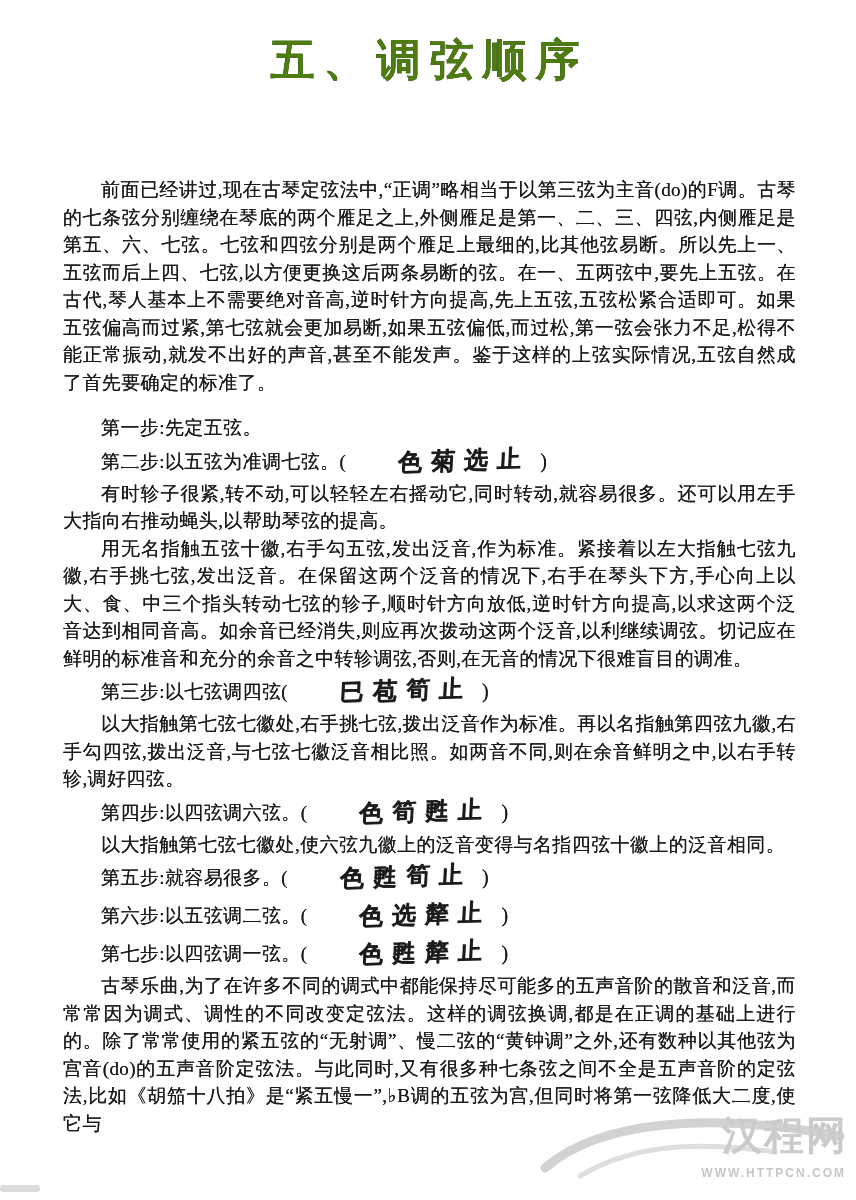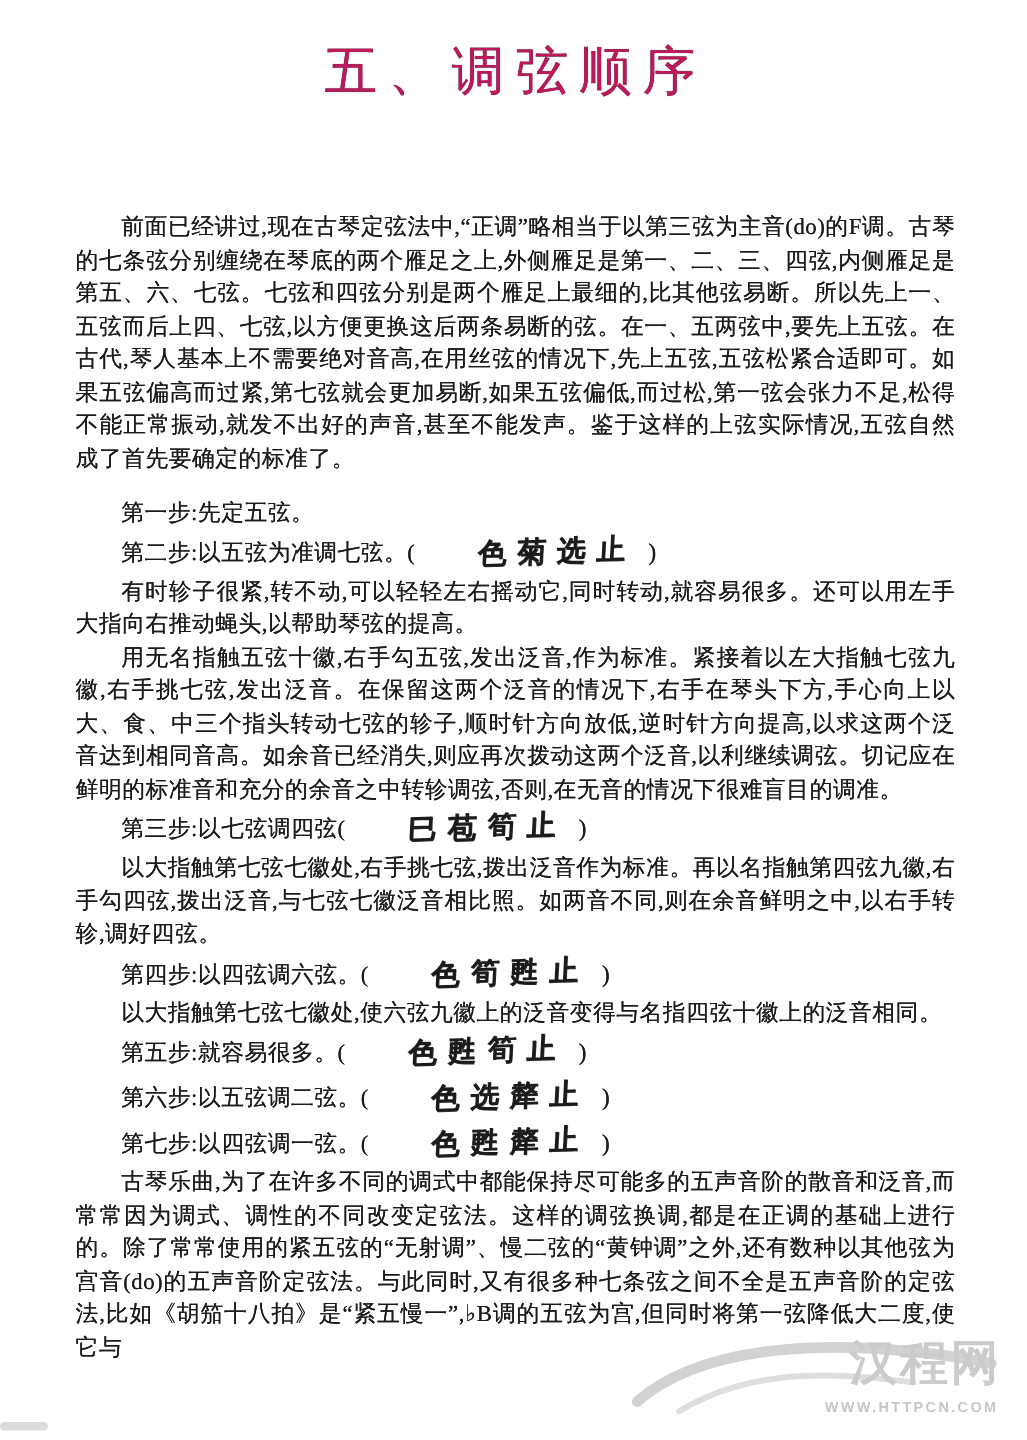--- a/index.html
+++ b/index.html
@@ -12,27 +12,27 @@
     overflow: hidden;
   }
   .sheet {
     position: absolute; inset: 0;
     padding: 26px 60px 0 63px;
     box-sizing: border-box;
     z-index: 1;
   }
   .page-title {
     font-family: "Liberation Sans", "DejaVu Sans", sans-serif;
-    font-weight: 400;
+    font-weight: 700;
     font-size: 44px;
     line-height: 52px;
     letter-spacing: 9px;
     text-align: center;
     margin: 8px 0 90px 0;
-    color: #be185d;
+    color: #4d7c0f;
     text-shadow: 0 0 0.6px #111;
   }
   #content p {
     margin: 0;
     font-size: 19px;
     line-height: 27.5px;
     letter-spacing: 0.4px;
     text-align: justify;
     text-indent: 2em;
     text-shadow: 0 0 0.4px #222;
@@ -52,21 +52,21 @@
     transform: rotate(-2deg) skewX(-5deg);
     transform-origin: center;
     position: relative;
     top: 1px;
     text-shadow: 0.5px 0.5px 0 #333;
   }
   .paren { font-size: 20px; letter-spacing: 2px; }
   
   .watermark {
     position: absolute;
-    right: 20px; bottom: 14px;
+    right: 6px; bottom: 14px;
     width: 250px; height: 80px;
     z-index: 0;
     pointer-events: none;
     text-align: center;
   }
   .wm-logo-text {
     position: absolute;
     right: 2px; top: 2px;
     font-family: "Liberation Sans", "DejaVu Sans", sans-serif;
     font-weight: 900;
@@ -92,21 +92,21 @@
     border-radius: 4px;
     z-index: 0;
   }
 </style>
 </head>
 <body>
 
 <div class="sheet">
   <h1 class="page-title">五、调弦顺序</h1>
   <div id="content">
-      <p class="body">前面已经讲过,现在古琴定弦法中,“正调”略相当于以第三弦为主音(do)的F调。古琴的七条弦分别缠绕在琴底的两个雁足之上,外侧雁足是第一、二、三、四弦,内侧雁足是第五、六、七弦。七弦和四弦分别是两个雁足上最细的,比其他弦易断。所以先上一、五弦而后上四、七弦,以方便更换这后两条易断的弦。在一、五两弦中,要先上五弦。在古代,琴人基本上不需要绝对音高,在用丝弦的情况下,先上五弦,五弦松紧合适即可。如果五弦偏高而过紧,第七弦就会更加易断,如果五弦偏低,而过松,第一弦会张力不足,松得不能正常振动,就发不出好的声音,甚至不能发声。鉴于这样的上弦实际情况,五弦自然成了首先要确定的标准了。</p>
+      <p class="body">前面已经讲过,现在古琴定弦法中,“正调”略相当于以第三弦为主音(do)的F调。古琴的七条弦分别缠绕在琴底的两个雁足之上,外侧雁足是第一、二、三、四弦,内侧雁足是第五、六、七弦。七弦和四弦分别是两个雁足上最细的,比其他弦易断。所以先上一、五弦而后上四、七弦,以方便更换这后两条易断的弦。在一、五两弦中,要先上五弦。在古代,琴人基本上不需要绝对音高,逆时针方向提高,先上五弦,五弦松紧合适即可。如果五弦偏高而过紧,第七弦就会更加易断,如果五弦偏低,而过松,第一弦会张力不足,松得不能正常振动,就发不出好的声音,甚至不能发声。鉴于这样的上弦实际情况,五弦自然成了首先要确定的标准了。</p>
       <p class="step">第一步:先定五弦。</p>
       <p class="step-notation"><span>第二步:以五弦为准调七弦。(</span><span class="jianzipu">色菊选止</span><span class="paren">)</span></p>
       <p class="body">有时轸子很紧,转不动,可以轻轻左右摇动它,同时转动,就容易很多。还可以用左手大指向右推动蝇头,以帮助琴弦的提高。</p>
       <p class="body">用无名指触五弦十徽,右手勾五弦,发出泛音,作为标准。紧接着以左大指触七弦九徽,右手挑七弦,发出泛音。在保留这两个泛音的情况下,右手在琴头下方,手心向上以大、食、中三个指头转动七弦的轸子,顺时针方向放低,逆时针方向提高,以求这两个泛音达到相同音高。如余音已经消失,则应再次拨动这两个泛音,以利继续调弦。切记应在鲜明的标准音和充分的余音之中转轸调弦,否则,在无音的情况下很难盲目的调准。</p>
       <p class="step-notation"><span>第三步:以七弦调四弦(</span><span class="jianzipu">巳苞筍止</span><span class="paren">)</span></p>
       <p class="body">以大指触第七弦七徽处,右手挑七弦,拨出泛音作为标准。再以名指触第四弦九徽,右手勾四弦,拨出泛音,与七弦七徽泛音相比照。如两音不同,则在余音鲜明之中,以右手转轸,调好四弦。</p>
       <p class="step-notation"><span>第四步:以四弦调六弦。(</span><span class="jianzipu">色筍甦止</span><span class="paren">)</span></p>
       <p class="body">以大指触第七弦七徽处,使六弦九徽上的泛音变得与名指四弦十徽上的泛音相同。</p>
       <p class="step-notation"><span>第五步:就容易很多。(</span><span class="jianzipu">色甦筍止</span><span class="paren">)</span></p>
       <p class="step-notation"><span>第六步:以五弦调二弦。(</span><span class="jianzipu">色选犛止</span><span class="paren">)</span></p>

